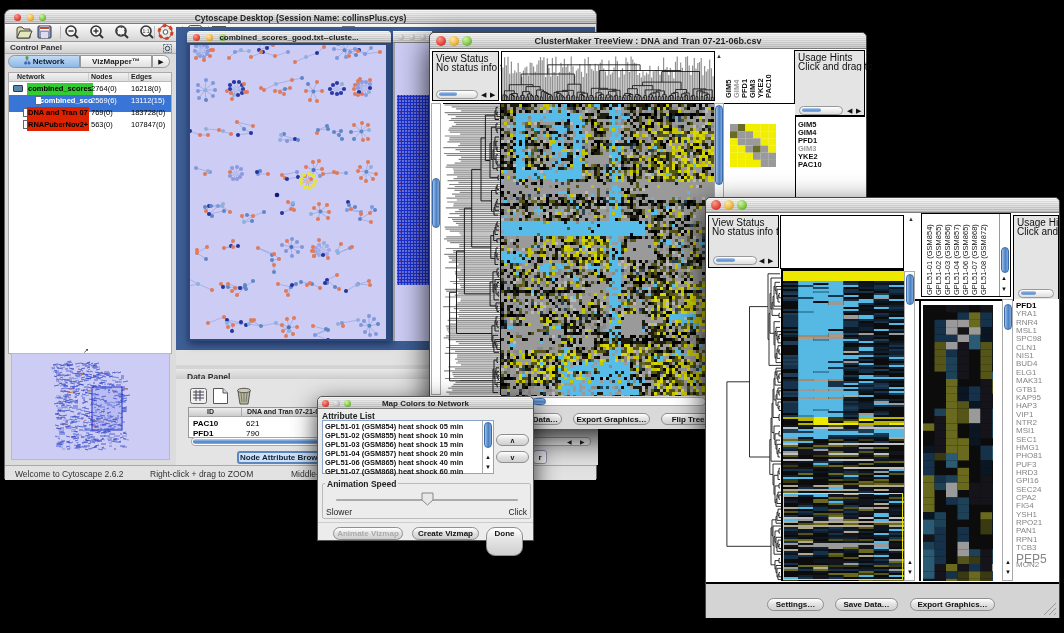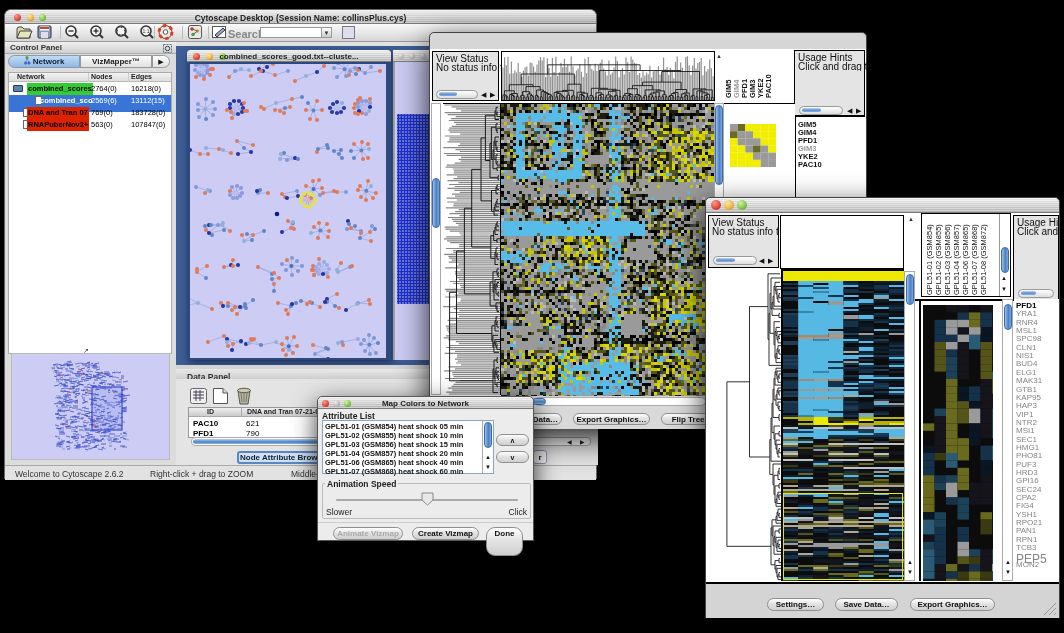--- a/index.html
+++ b/index.html
@@ -795,21 +795,21 @@
               <path d="M62 77l4 1" stroke="#3344bb"></path>
               <path d="M64 93l4 -1" stroke="#3344bb"></path>
               <path d="M102 84l3 1" stroke="#4455cc"></path>
               <path d="M95 64l4 1" stroke="#7788dd"></path>
               <path d="M73 25l6 -1" stroke="#3344bb"></path>
             </g>
             <rect x="80" y="33" width="30" height="43" fill="rgba(120,130,230,0.22)" stroke="#2233cc"></rect>
           </svg>
         </div>
       </div>
-      <div class="abs" style="left:171px;top:36px;width:419px;height:323px;background:#3d5e96">
+      <div class="abs" style="left:171px;top:17px;width:419px;height:323px;background:#3d5e96">
         <div class="abs" style="left:11px;top:4px;width:204px;height:310px;background:#8f8f8f;border-radius:4px 4px 0 0;box-shadow:2px 3px 8px rgba(0,0,20,.5)">
           <div class="tbar" style="height:12px;border-radius:4px 4px 0 0">
             <i class="lt r abs" style="left:6px;top:3px;width:7px;height:7px"></i>
             <i class="lt y abs" style="left:19px;top:3px;width:7px;height:7px"></i>
             <i class="lt g abs" style="left:32px;top:3px;width:7px;height:7px"></i>
             <div class="tt" style="top:2px;font-size:8px">combined_scores_good.txt--cluste...</div>
           </div>
           <div class="abs" style="left:0;top:12px;width:204px;height:298px;background:#2d4a7e;padding:2px 3px">
             <div class="abs" style="left:3px;top:2px;width:196px;height:294px;background:#ccccf4;overflow:hidden">
               <svg width="196" height="294">
@@ -1589,20 +1589,26 @@
           <div class="abs" style="left:61px;top:72px;width:88px;height:13px;background:#cfe0f7;border:2px solid #5b87c0;border-radius:3px;font-size:8px;font-weight:bold;color:#123;text-align:center;line-height:10px">Node Attribute Brows</div>
         </div>
       </div>
       <div class="abs" style="left:0;top:455px;width:100%;height:15px;background:#e2e2e2;border-top:1px solid #aaa;font-size:8.5px;color:#333">
         <span class="abs" style="left:10px;top:3px">Welcome to Cytoscape 2.6.2</span>
         <span class="abs" style="left:145px;top:3px">Right-click + drag  to  ZOOM</span>
         <span class="abs" style="left:286px;top:3px">Middle-</span>
       </div>
     </div>
     <div class="abs" style="left:429px;top:32px;width:438px;height:397px;background:#d6d6d6;border-radius:5px 5px 0 0;border:1px solid #444;box-shadow:0 10px 30px rgba(0,0,0,.85)">
+      <div class="tbar" style="height:16px;border-radius:5px 5px 0 0">
+        <i class="lt r abs" style="left:6px;top:3px;width:10px;height:10px"></i>
+        <i class="lt y abs" style="left:19px;top:3px;width:10px;height:10px"></i>
+        <i class="lt g abs" style="left:32px;top:3px;width:10px;height:10px"></i>
+        <div class="tt" style="top:3px;font-size:9px">ClusterMaker TreeView : DNA and Tran 07-21-06b.csv</div>
+      </div>
       <div class="abs" style="left:0;top:16px;width:436px;height:380px;background:#fff">
         <div class="panel" style="left:2px;top:2px;width:67px;height:50px">
           <div class="ptxt">View Status<br>No status info f</div>
           <div class="prog" style="left:3px;top:38px;width:42px;height:9px">
             <i></i>
           </div>
           <span class="parr" style="left:48px;top:39px">◀</span>
           <span class="parr" style="left:57px;top:39px">▶</span>
         </div>
         <div class="abs" style="left:71px;top:2px;width:214px;height:50px;border:1px solid #000">

